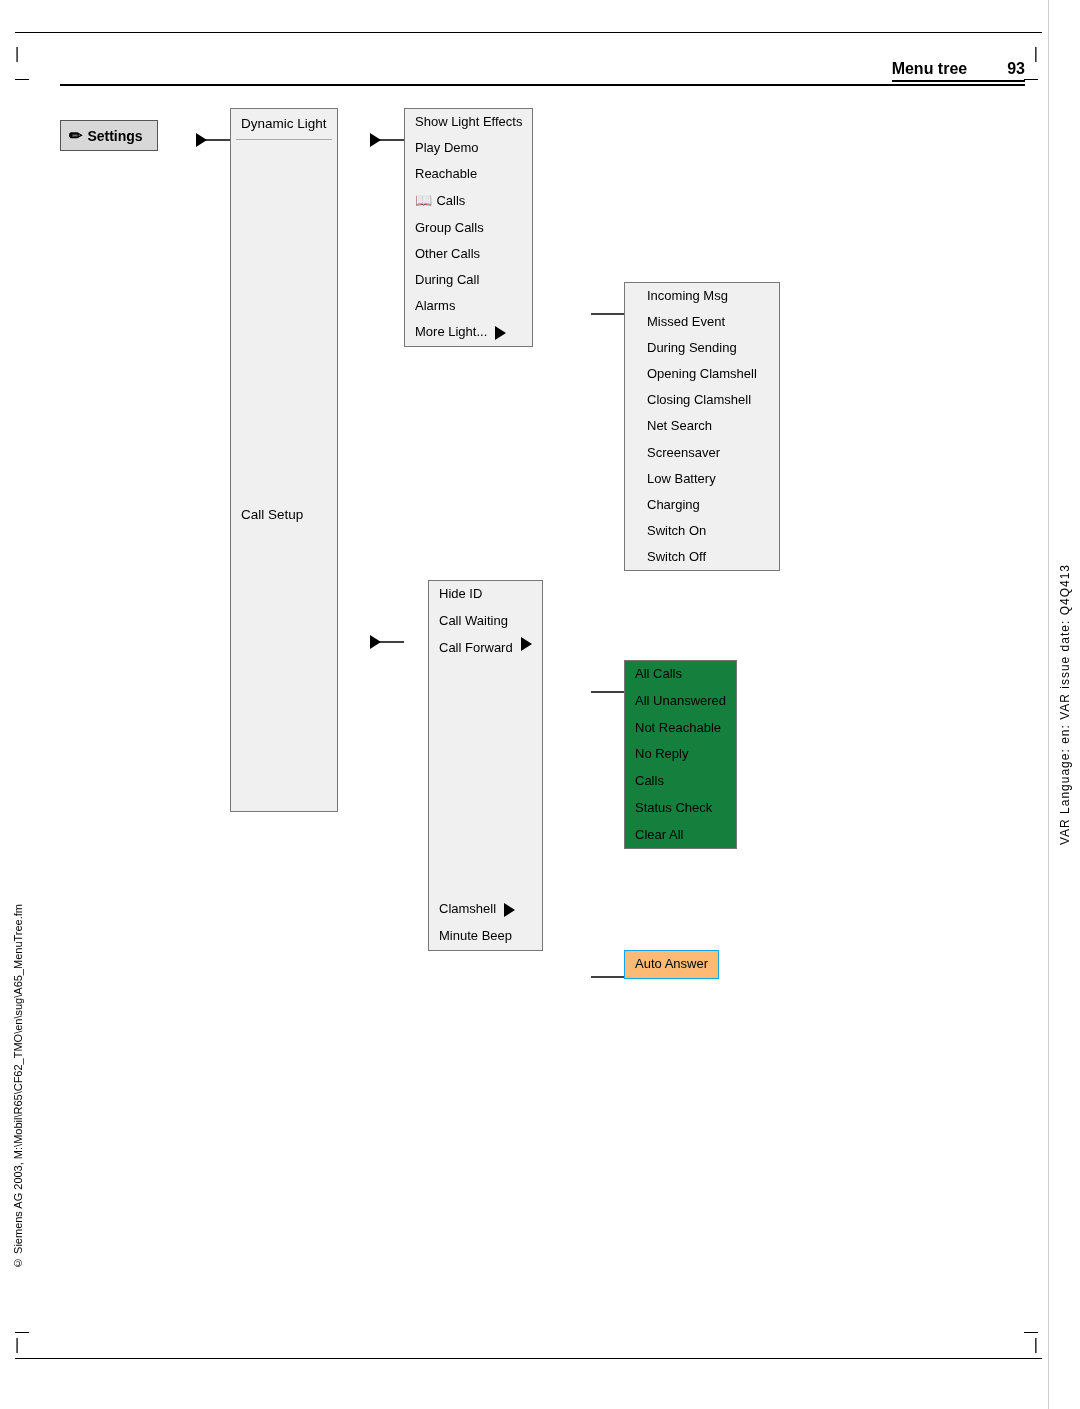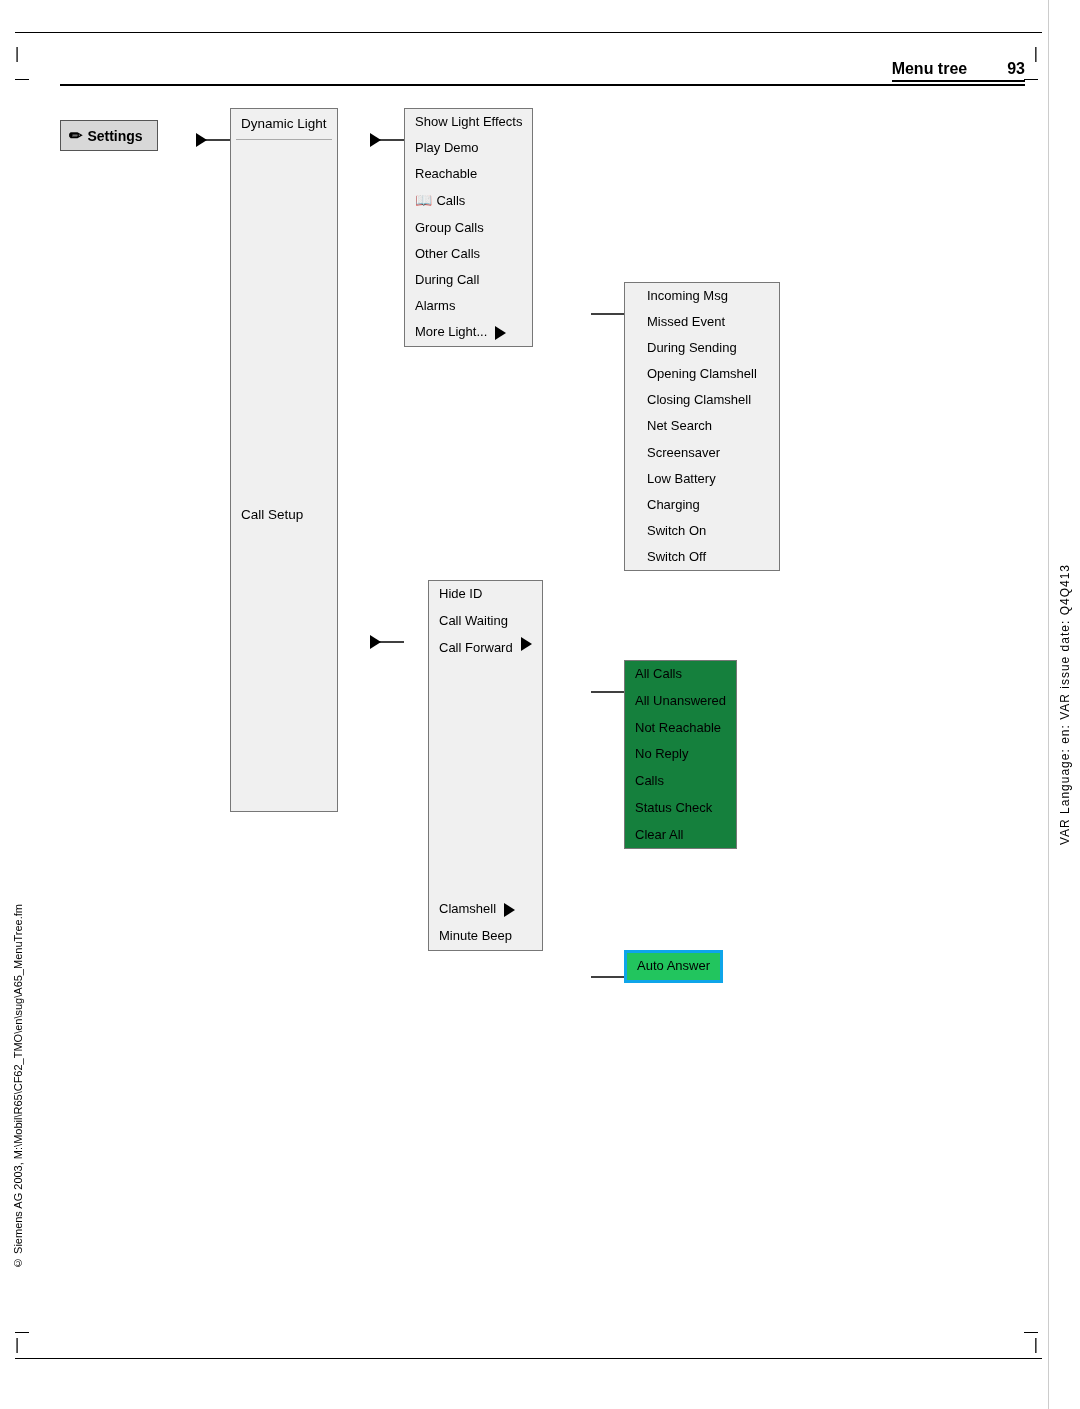--- a/index.html
+++ b/index.html
@@ -217,22 +217,22 @@
       white-space: nowrap;
     }
 
     
     .col6-container {
       position: absolute;
       top: 950px;
       left: 624px;
     }
     .col6-box-inner {
-      border: 3px solid #0ea5e9;
-      background: #22c55e;
+      border: 1px solid #0ea5e9;
+      background: #fdba74;
     }
     .col6-item {
       padding: 2px 10px;
       font-size: 13px;
       line-height: 1.75;
       white-space: nowrap;
     }
 
     
     .tri {

